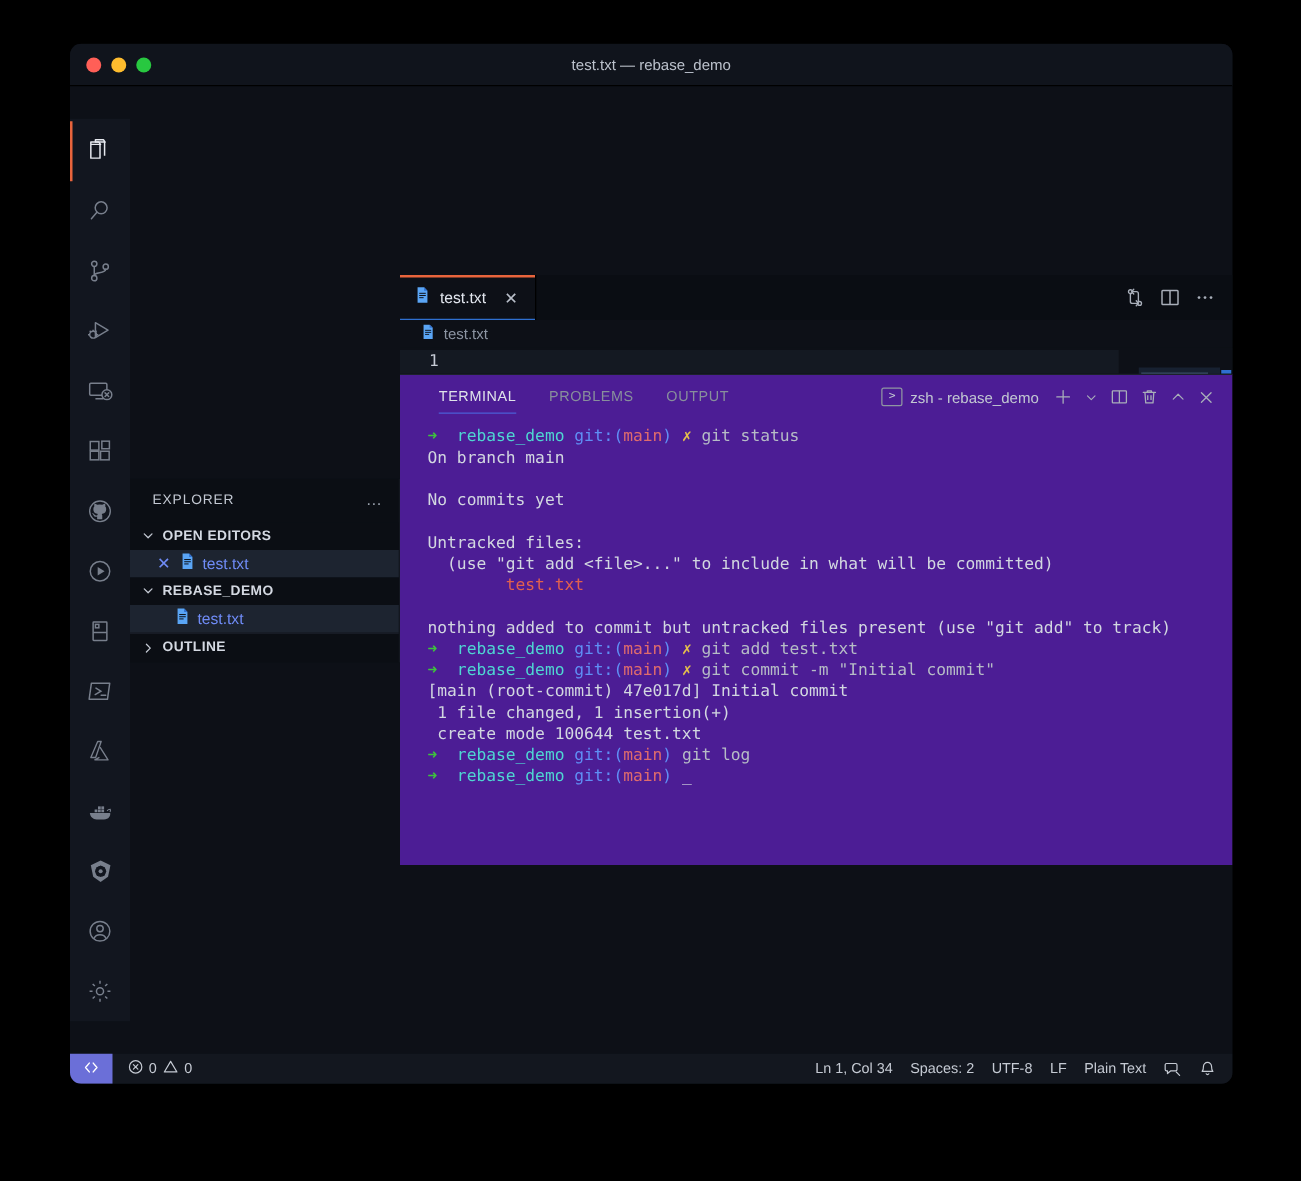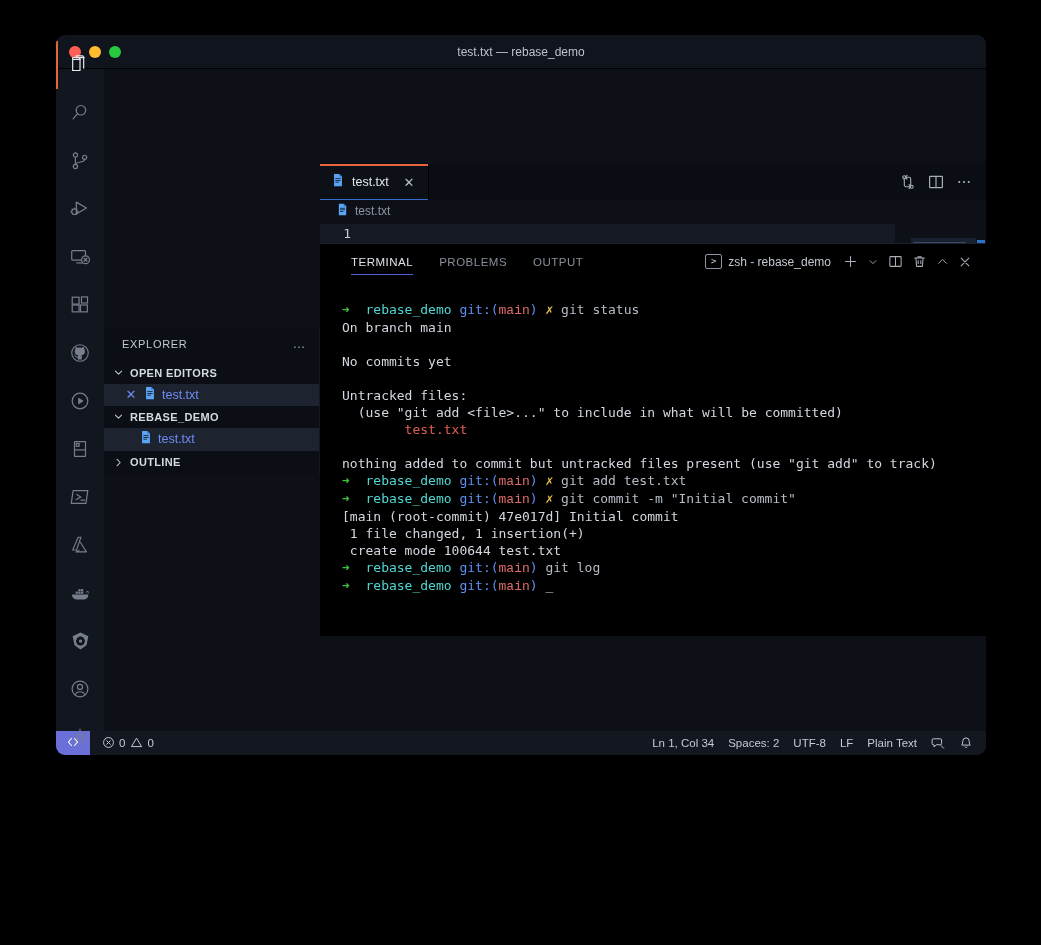--- a/index.html
+++ b/index.html
@@ -10,21 +10,21 @@
     height: 945px;
     overflow: hidden;
     font-family: "Liberation Sans", sans-serif;
   }
 
   #app {
     position: absolute;
     left: 56px;
     top: 35px;
     width: 930px;
-    height: 720px;
+    height: 832px;
     background: #0d1017;
     border-radius: 9px;
     overflow: hidden;
     box-shadow: 0 10px 40px rgba(0,0,0,0.6);
     display: flex;
     flex-direction: column;
   }
 
   
   .titlebar {
@@ -299,25 +299,24 @@
     position: absolute;
     top: 18px; left: 1px;
     width: 8px; height: 3px;
     background: #2f6fd0;
   }
 
   
   .panel {
     height: 392px;
     flex: 0 0 auto;
-    background: #000000;
+    background: #4c1d95;
     border-top: 1px solid #1c212b;
     display: flex;
     flex-direction: column;
-    gap: 16px;
   }
   .panel-header {
     height: 35px;
     display: flex;
     align-items: stretch;
     flex: 0 0 auto;
     padding-left: 18px;
   }
   .panel-tab {
     display: flex;
@@ -379,21 +378,21 @@
     font-family: "DejaVu Sans Mono", monospace;
     font-size: 13px;
     line-height: 17px;
     color: #cfd4dd;
     overflow: hidden;
     white-space: pre;
   }
   .t-green  { color: #3ec13e; }
   .t-cyan   { color: #4fd6d2; }
   .t-blue   { color: #5f8ff5; }
-  .t-red    { color: #e06c6c; font-family: Liberation Mono, monospace; }
+  .t-red    { color: #e06c6c; }
   .t-yellow { color: #e5c04b; }
   .t-gray   { color: #b6bcc6; }
   .t-white  { color: #d2d7e0; }
   .t-fileRed{ color: #e0604f; }
   .cursor-block { color: #cfd4dd; }
 
   
   .statusbar {
     height: 24px;
     background: #13171f;

